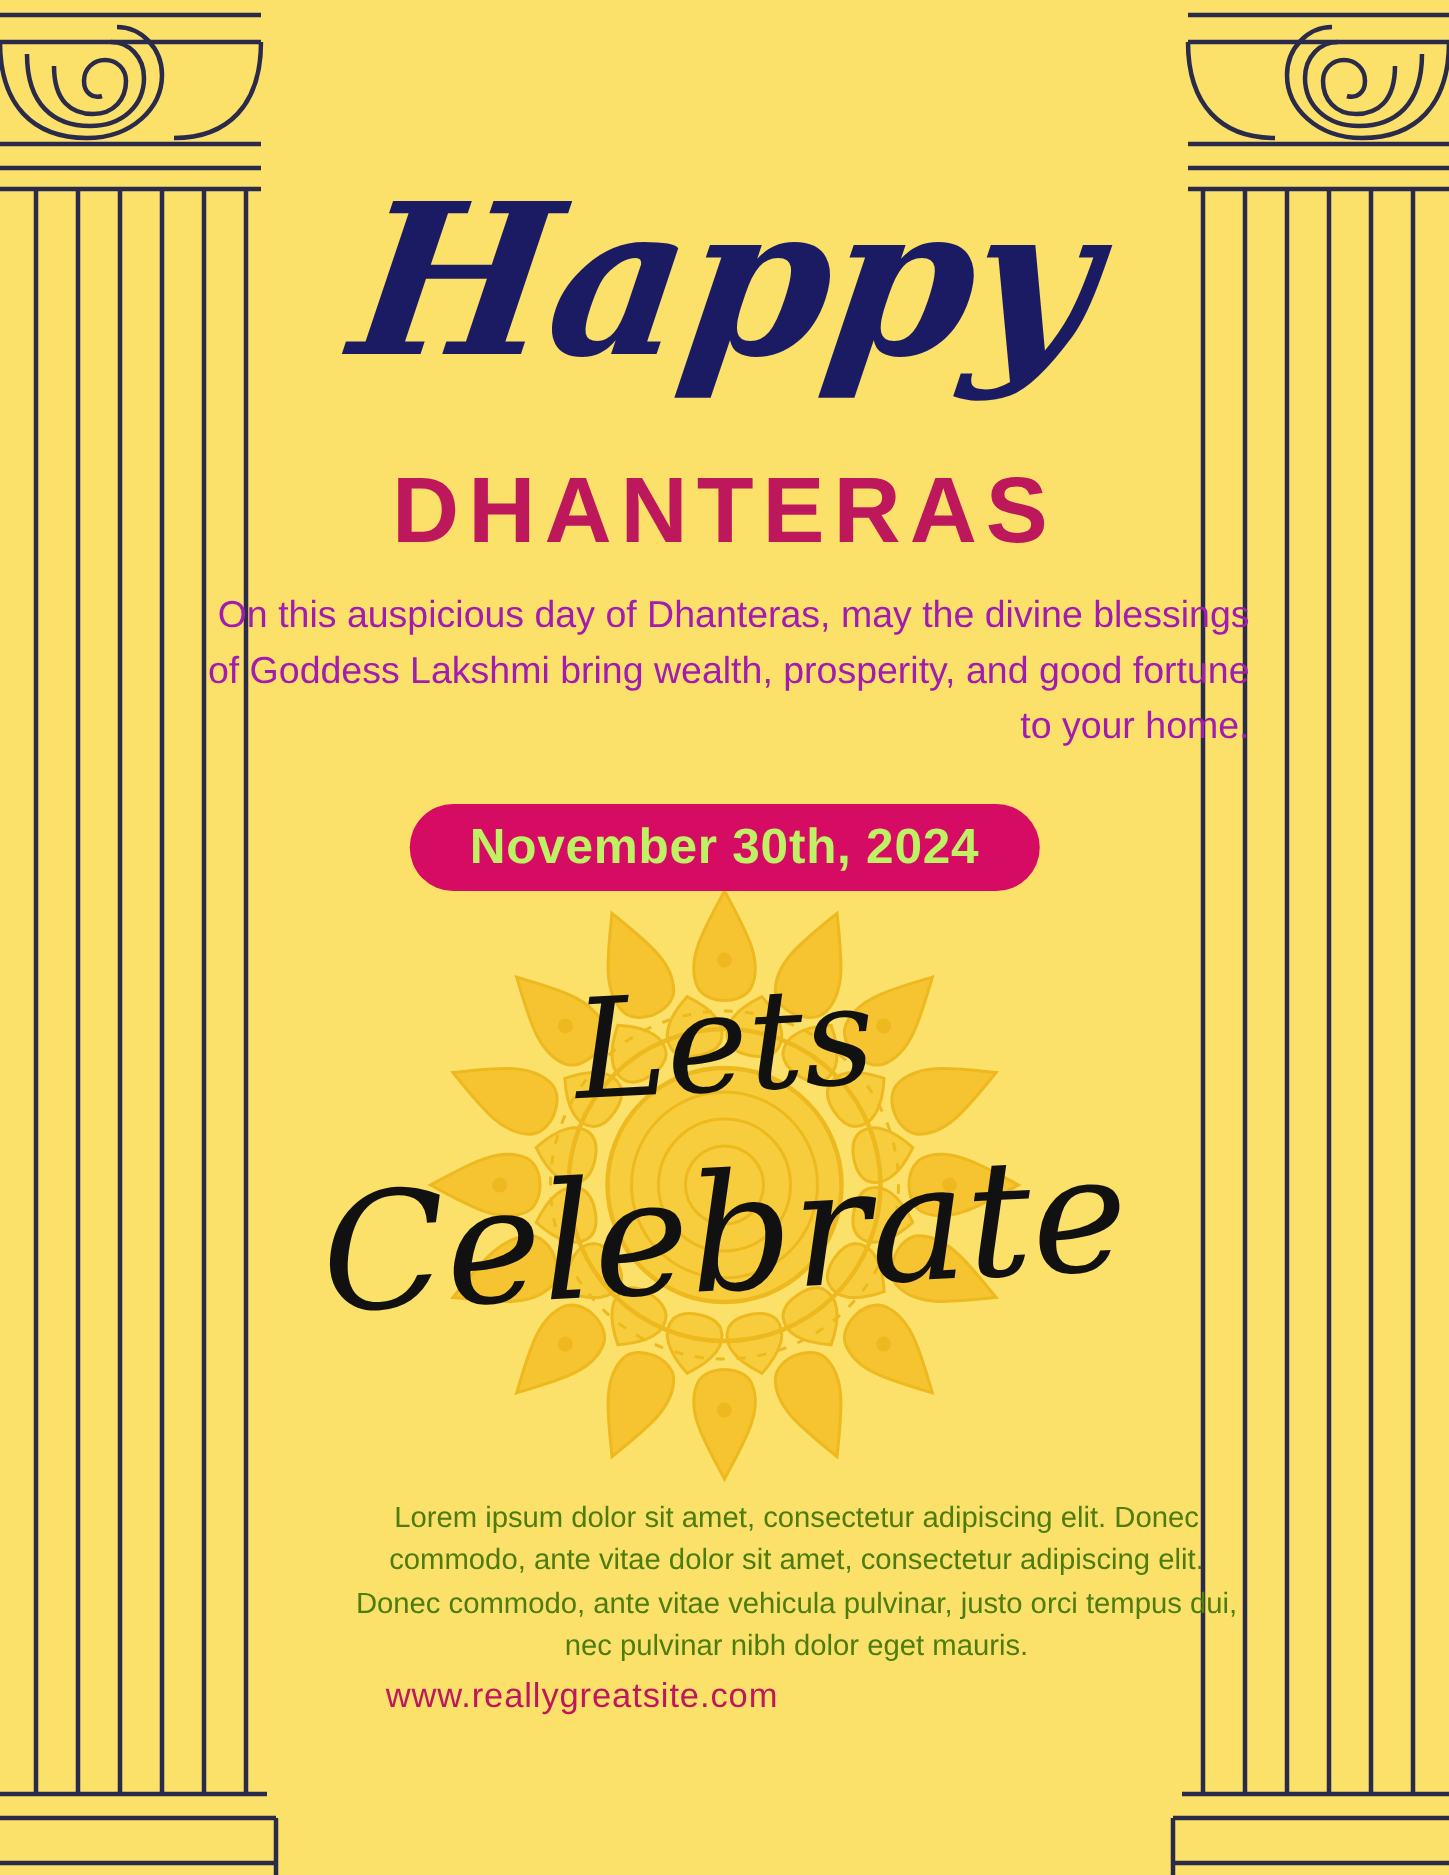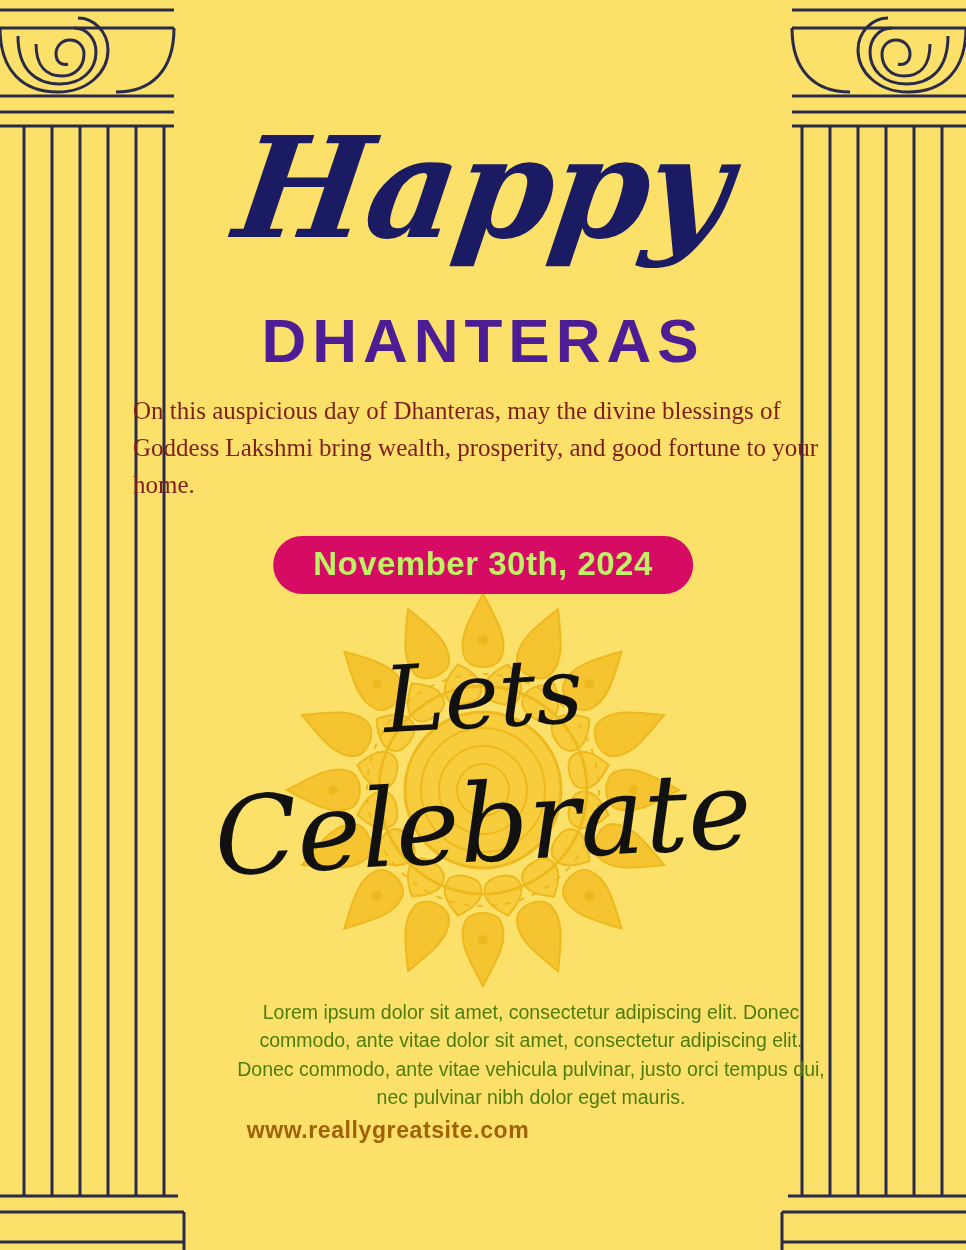--- a/index.html
+++ b/index.html
@@ -66,34 +66,34 @@
   .dhanteras {
     position: absolute;
     top: 310px;
     left: 0;
     width: 966px;
     text-align: center;
     font-family: "Liberation Sans", sans-serif;
     font-weight: 700;
     font-size: 62px;
     line-height: 1;
-    color: #4c1d95;
+    color: #be185d;
     letter-spacing: 6px;
   }
 
   .message {
     position: absolute;
     top: 392px;
     left: 133px;
     width: 700px;
-    text-align: left;
-    font-family: Liberation Serif, serif;
+    text-align: right;
+    font-family: Liberation Sans, sans-serif;
     font-size: 25px;
     line-height: 1.48;
-    color: #7f1d1d;
+    color: #a21caf;
   }
 
   .date-pill {
     position: absolute;
     top: 536px;
     left: 50%;
     transform: translateX(-50%);
     background: #d60b63;
     color: #bef264;
     border-radius: 30px;
@@ -145,24 +145,24 @@
     margin-left: 48px;
   }
 
   .website {
     position: absolute;
     top: 1117px;
     left: 0;
     width: 776px;
     text-align: center;
     font-family: "Liberation Sans", sans-serif;
-    font-weight: 700;
+    font-weight: 400;
     font-size: 23px;
     letter-spacing: 0.6px;
-    color: #a16207;
+    color: #be185d;
   }
 </style>
 </head>
 <body>
 
 <div class="poster">
 
   <div class="column left">
     <svg width="210" height="1250" viewBox="0 0 210 1250" fill="none" xmlns="http://www.w3.org/2000/svg">
       <g stroke="#2a2a4a" stroke-width="3" fill="none">

